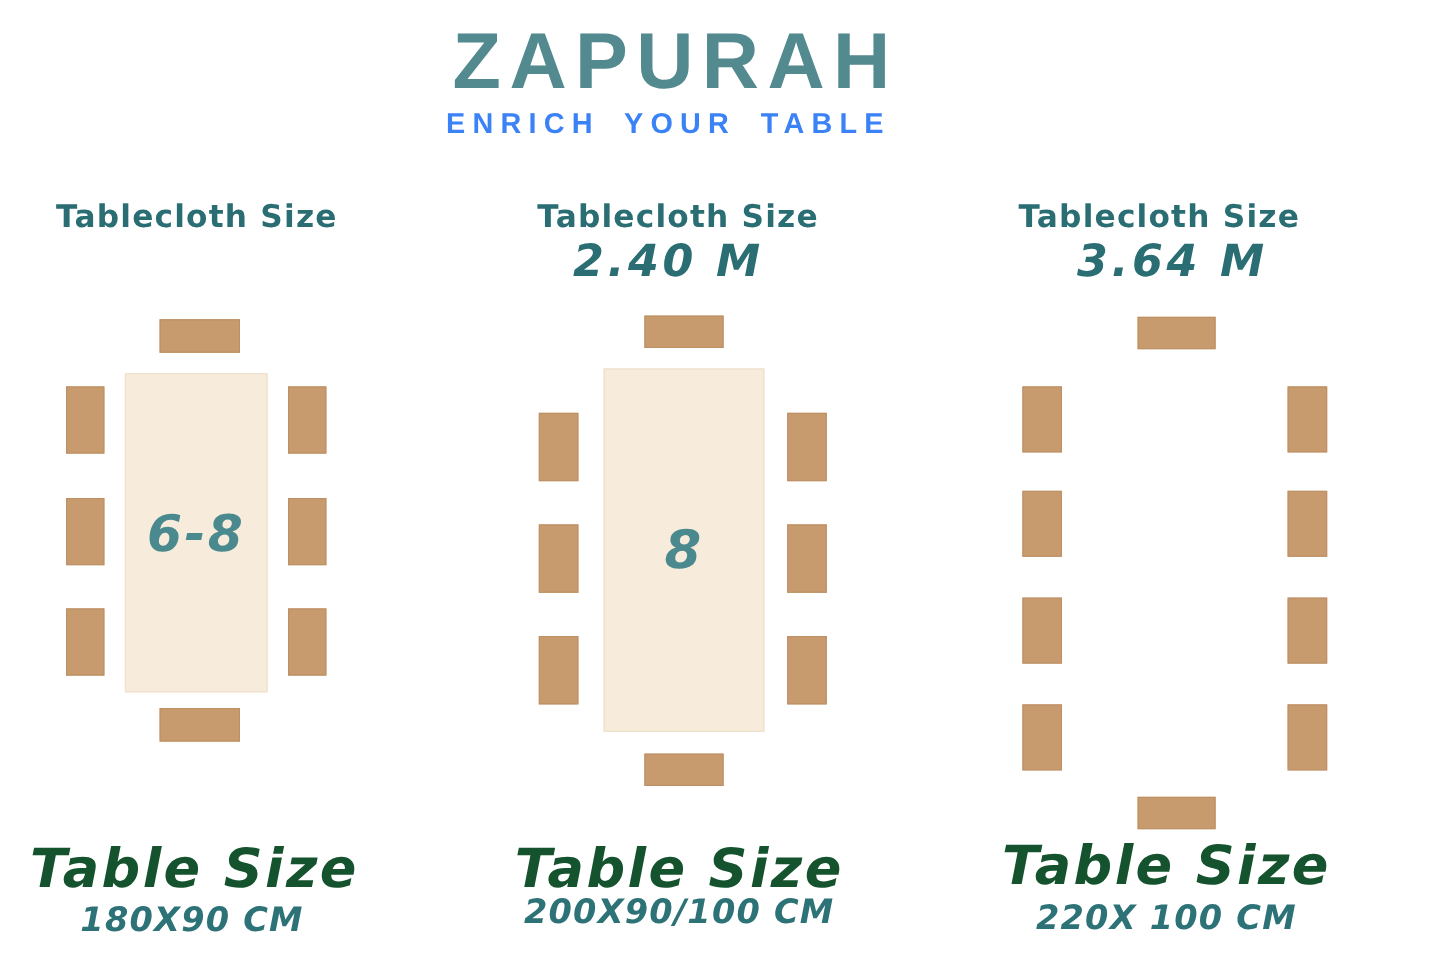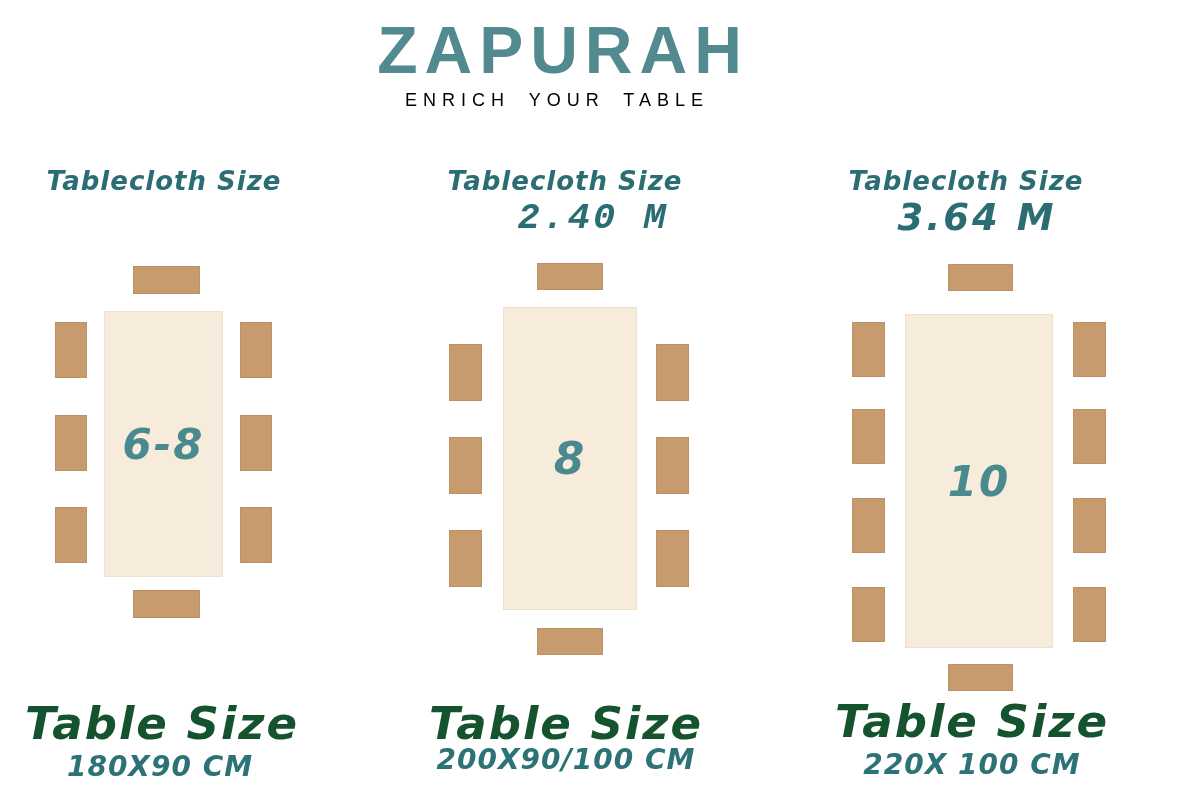--- a/index.html
+++ b/index.html
@@ -22,47 +22,47 @@
     top: 16px; left: 563px;
     font-family: "Liberation Sans", sans-serif;
     font-weight: 700;
     font-size: 66px;
     letter-spacing: 7px;
     color: #538a90;
   }
   .tagline {
     top: 91px; left: 557px;
     font-family: "Liberation Sans", sans-serif;
-    font-weight: 400;
-    font-size: 18px;
+    font-weight: 700;
+    font-size: 24px;
     letter-spacing: 6px;
     word-spacing: 8px;
-    color: #000000;
+    color: #3b82f6;
   }
   
   .cloth-label {
-    font-style: italic; font-weight: 700; font-size: 26px;
+    font-weight: 700; font-size: 26px;
     color: #2a6e74; letter-spacing: 1px;
   }
   .cloth-size {
     font-style: italic; font-weight: 700; font-size: 37px;
     color: #2a6e74; letter-spacing: 3px;
   }
   .table-label {
     font-style: italic; font-weight: 700; font-size: 45px;
     color: #14532d; letter-spacing: 2px;
   }
   .table-dims {
     font-style: italic; font-weight: 700; font-size: 28px;
     color: #2d7276; letter-spacing: 1px;
   }
   #o0-cloth-label { top: 168px; left: 164px; }
   #o0-cloth-size  { top: 199px; left: 167px; }
   #o1-cloth-label { top: 168px; left: 565px; }
-  #o1-cloth-size  { top: 199px; left: 593px; font-family: Liberation Mono, monospace; }
+  #o1-cloth-size  { top: 199px; left: 557px; }
   #o2-cloth-label { top: 168px; left: 966px; }
   #o2-cloth-size  { top: 199px; left: 977px; }
   #o0-table-label { top: 700px; left: 162px; }
   #o0-dims        { top: 752px; left: 160px; text-align: right; }
   #o1-table-label { top: 700px; left: 566px; }
   #o1-dims        { top: 745px; left: 566px; }
   #o2-table-label { top: 698px; left: 972px; }
   #o2-dims        { top: 750px; left: 972px; }
   
   .chair {
@@ -134,16 +134,13 @@
     <div class="chair" style="left: 948px; top: 264px; width: 65px; height: 27px;"></div>
     <div class="chair" style="left: 948px; top: 664px; width: 65px; height: 27px;"></div>
     <div class="chair" style="left: 852px; top: 322px; width: 33px; height: 55px;"></div>
     <div class="chair" style="left: 1073px; top: 322px; width: 33px; height: 55px;"></div>
     <div class="chair" style="left: 852px; top: 409px; width: 33px; height: 55px;"></div>
     <div class="chair" style="left: 1073px; top: 409px; width: 33px; height: 55px;"></div>
     <div class="chair" style="left: 852px; top: 498px; width: 33px; height: 55px;"></div>
     <div class="chair" style="left: 1073px; top: 498px; width: 33px; height: 55px;"></div>
     <div class="chair" style="left: 852px; top: 587px; width: 33px; height: 55px;"></div>
     <div class="chair" style="left: 1073px; top: 587px; width: 33px; height: 55px;"></div>
-    <div class="table-top" style="left: 905px; top: 314px; width: 148px; height: 334px;">
-      <span class="seats" style="font-size: 42px;">10</span>
-    </div>
   </div>
 
 </body></html>

